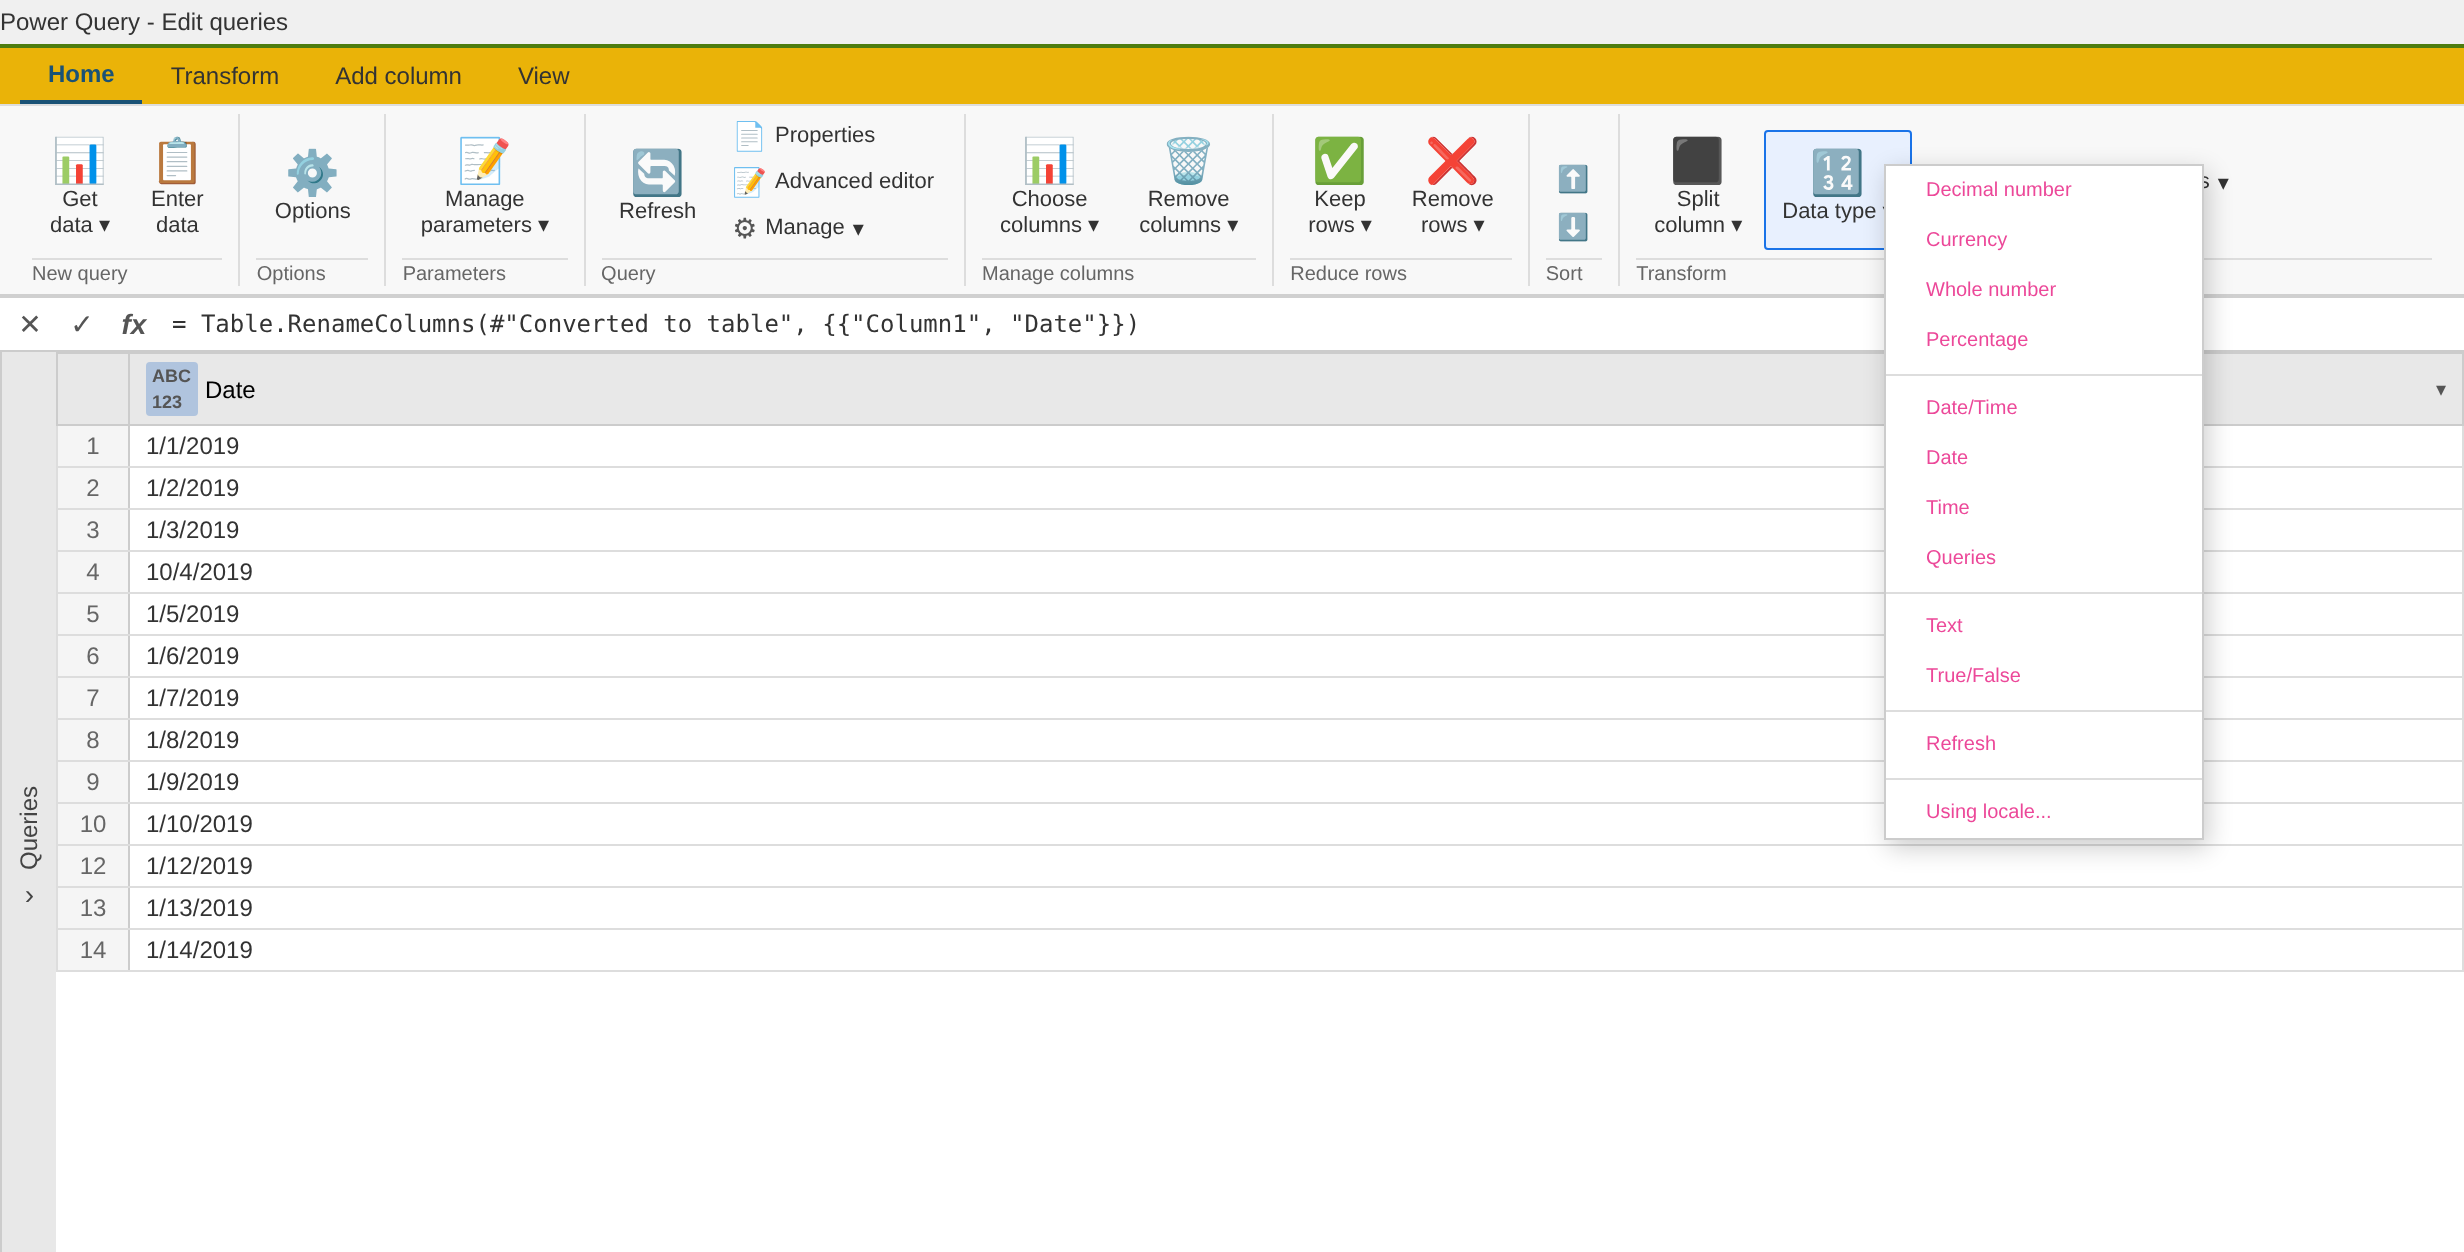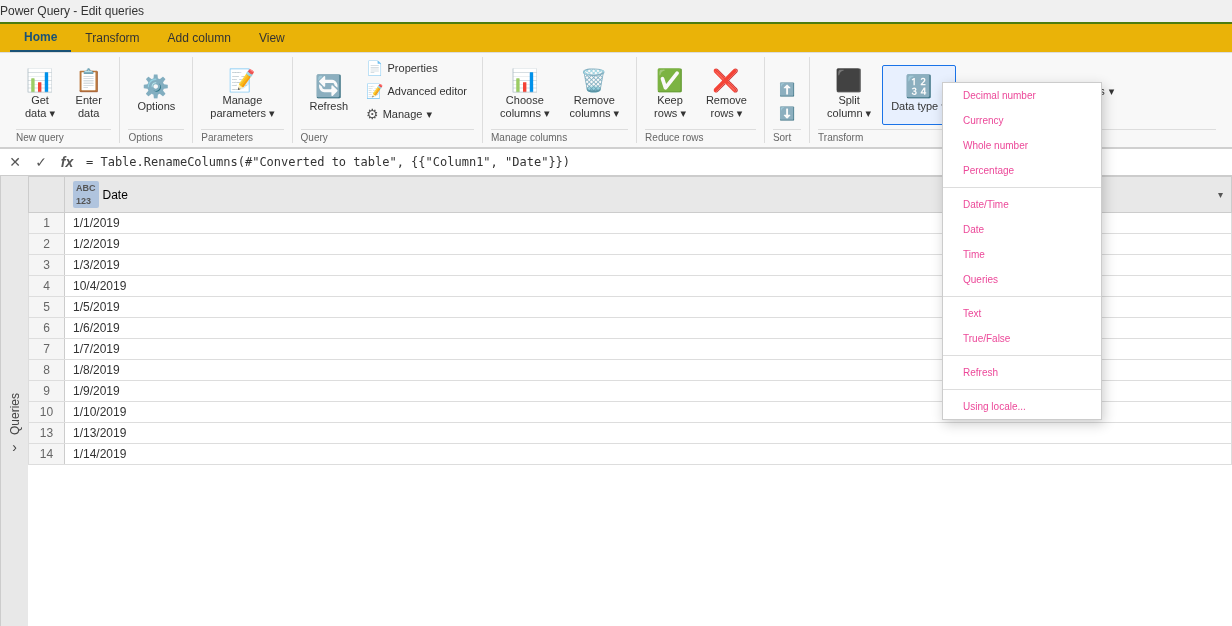--- a/index.html
+++ b/index.html
@@ -544,20 +544,24 @@
     </tr>
             <tr>
       <td>9</td>
       <td>1/9/2019</td>
     </tr>
             <tr>
       <td>10</td>
       <td>1/10/2019</td>
     </tr>
             <tr>
+      <td>12</td>
+      <td>1/12/2019</td>
+    </tr>
+            <tr>
       <td>13</td>
       <td>1/13/2019</td>
     </tr>
             <tr>
       <td>14</td>
       <td>1/14/2019</td>
     </tr>
           </tbody>
       </table>
     </div>

